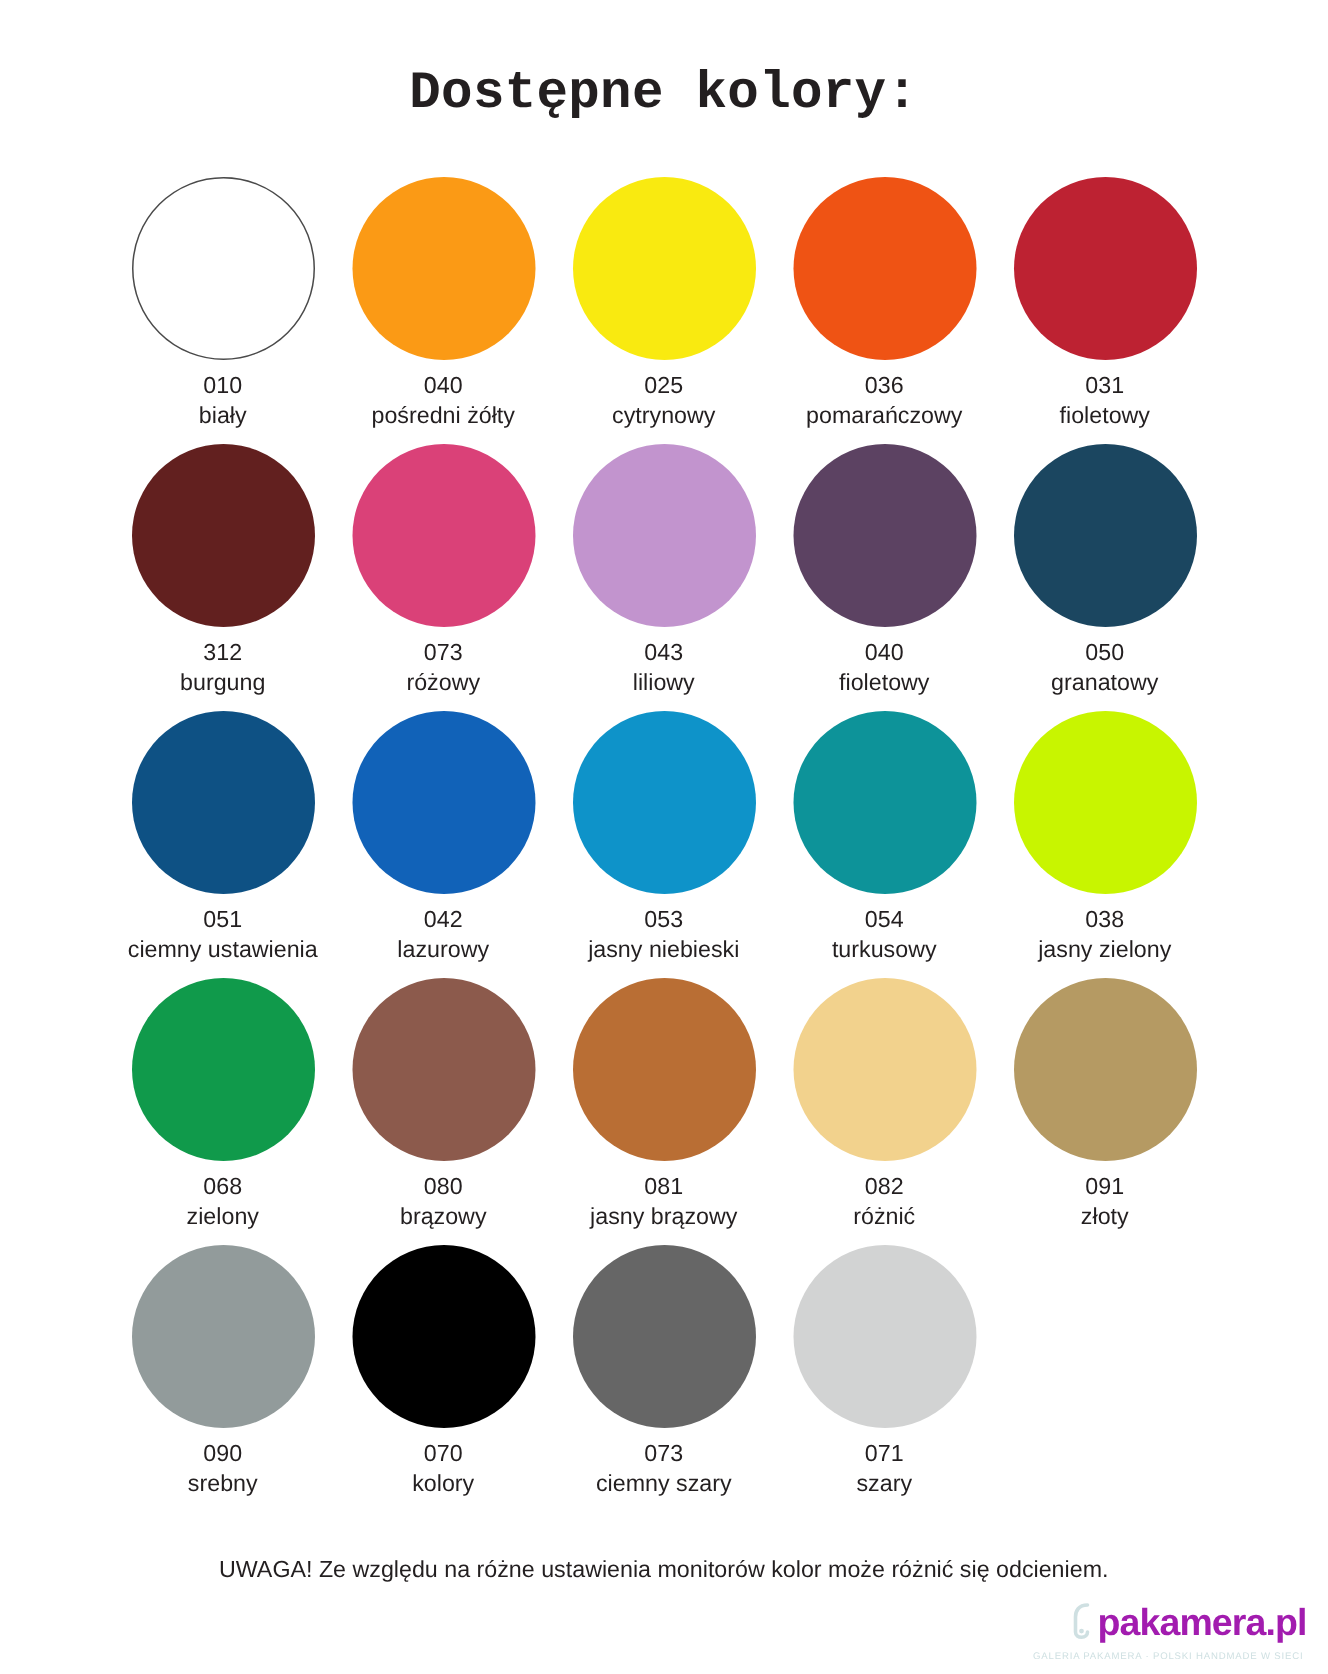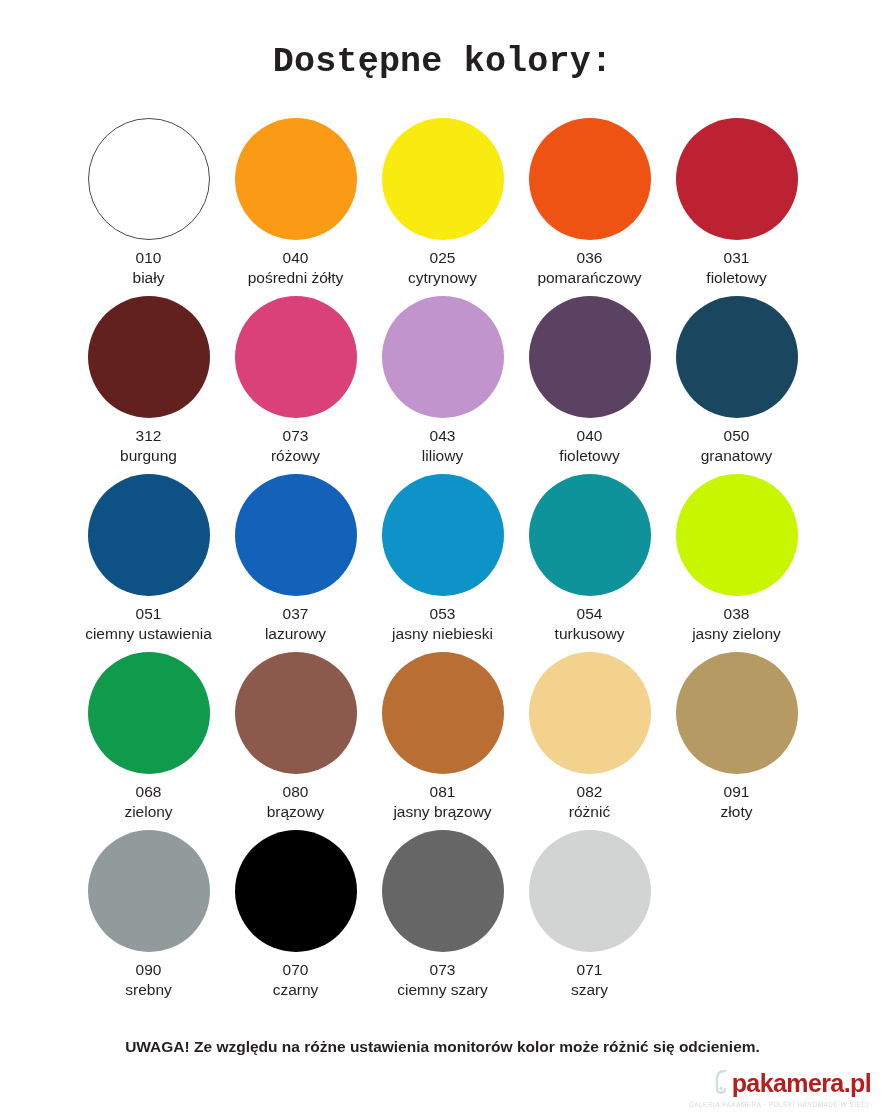--- a/index.html
+++ b/index.html
@@ -79,21 +79,21 @@
   .cname { display: block; }
 
   
   .note {
     position: absolute;
     top: 1038px;
     left: 0;
     width: 885px;
     text-align: center;
     font-size: 15.5px;
-    font-weight: 700;
+    font-weight: 400;
     color: #231f20;
     font-family: "Liberation Sans", sans-serif;
   }
 
   
   .watermark {
     position: absolute;
     right: 14px;
     bottom: 8px;
     width: 190px;
@@ -103,21 +103,21 @@
   .wm-row {
     display: flex;
     align-items: center;
     justify-content: flex-end;
     gap: 2px;
   }
   .wm-mark { flex: none; display: block; }
   .wm-text {
     font-size: 25px;
     font-weight: 700;
-    color: #b91c1c;
+    color: #a21caf;
     letter-spacing: -0.6px;
     line-height: 1;
     font-family: "Liberation Sans", sans-serif;
   }
   .wm-tag {
     margin-top: 3px;
     font-size: 6.4px;
     letter-spacing: 0.55px;
     color: #cfe0e2;
     font-family: "Liberation Sans", sans-serif;
@@ -211,21 +211,21 @@
         <div class="cell">
           <div class="swatch" style="background: rgb(14, 81, 132);"></div>
           <div class="caption">
             <span class="code">051</span>
             <span class="cname">ciemny ustawienia</span>
           </div>
         </div>
         <div class="cell">
           <div class="swatch" style="background: rgb(17, 98, 184);"></div>
           <div class="caption">
-            <span class="code">037</span>
+            <span class="code">042</span>
             <span class="cname">lazurowy</span>
           </div>
         </div>
         <div class="cell">
           <div class="swatch" style="background: rgb(14, 147, 201);"></div>
           <div class="caption">
             <span class="code">053</span>
             <span class="cname">jasny niebieski</span>
           </div>
         </div>
@@ -286,21 +286,21 @@
           <div class="swatch" style="background: rgb(146, 155, 155);"></div>
           <div class="caption">
             <span class="code">090</span>
             <span class="cname">srebny</span>
           </div>
         </div>
         <div class="cell">
           <div class="swatch" style="background: rgb(0, 0, 0);"></div>
           <div class="caption">
             <span class="code">070</span>
-            <span class="cname">czarny</span>
+            <span class="cname">kolory</span>
           </div>
         </div>
         <div class="cell">
           <div class="swatch" style="background: rgb(102, 102, 102);"></div>
           <div class="caption">
             <span class="code">073</span>
             <span class="cname">ciemny szary</span>
           </div>
         </div>
         <div class="cell">

